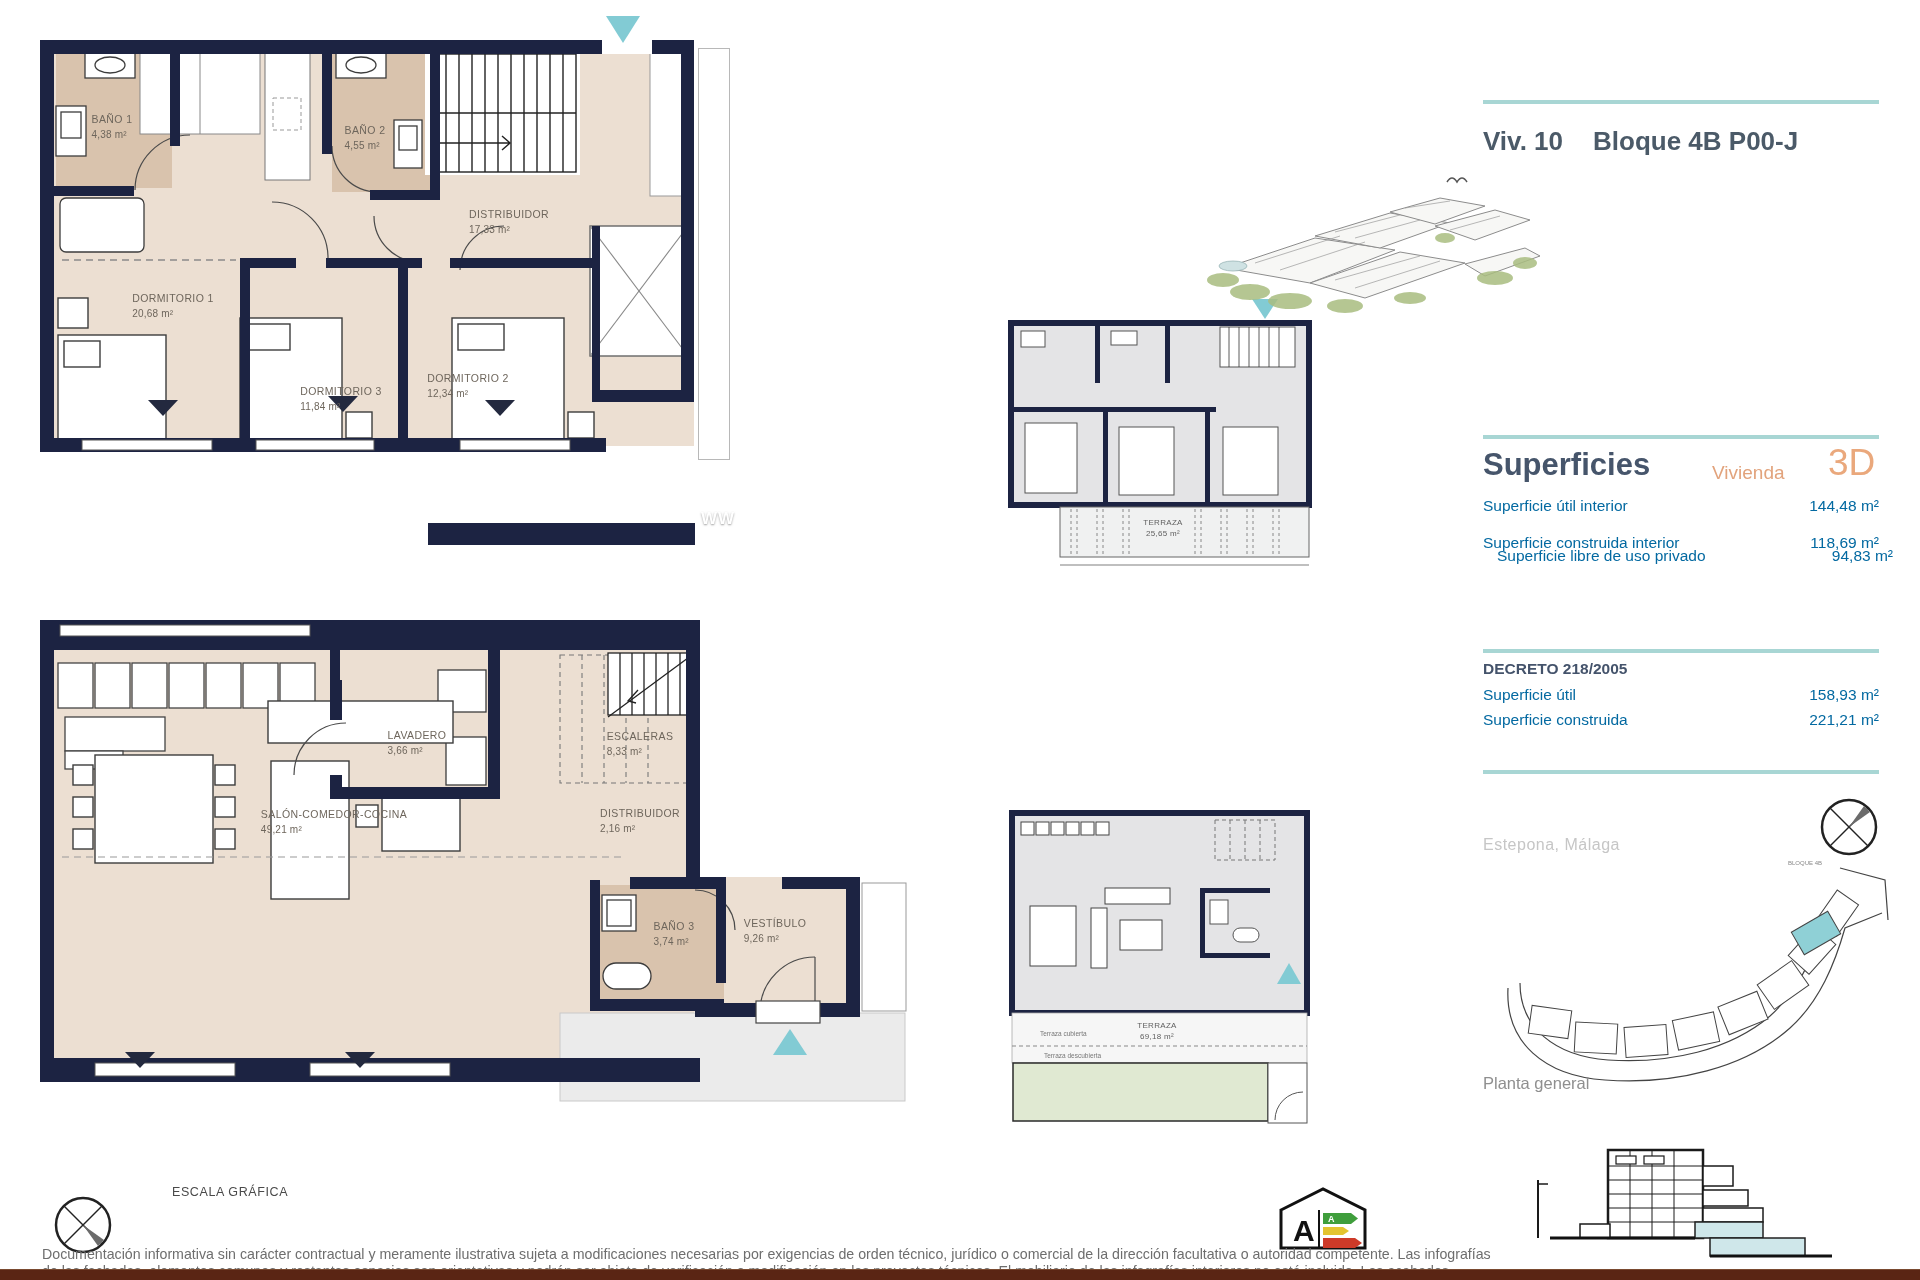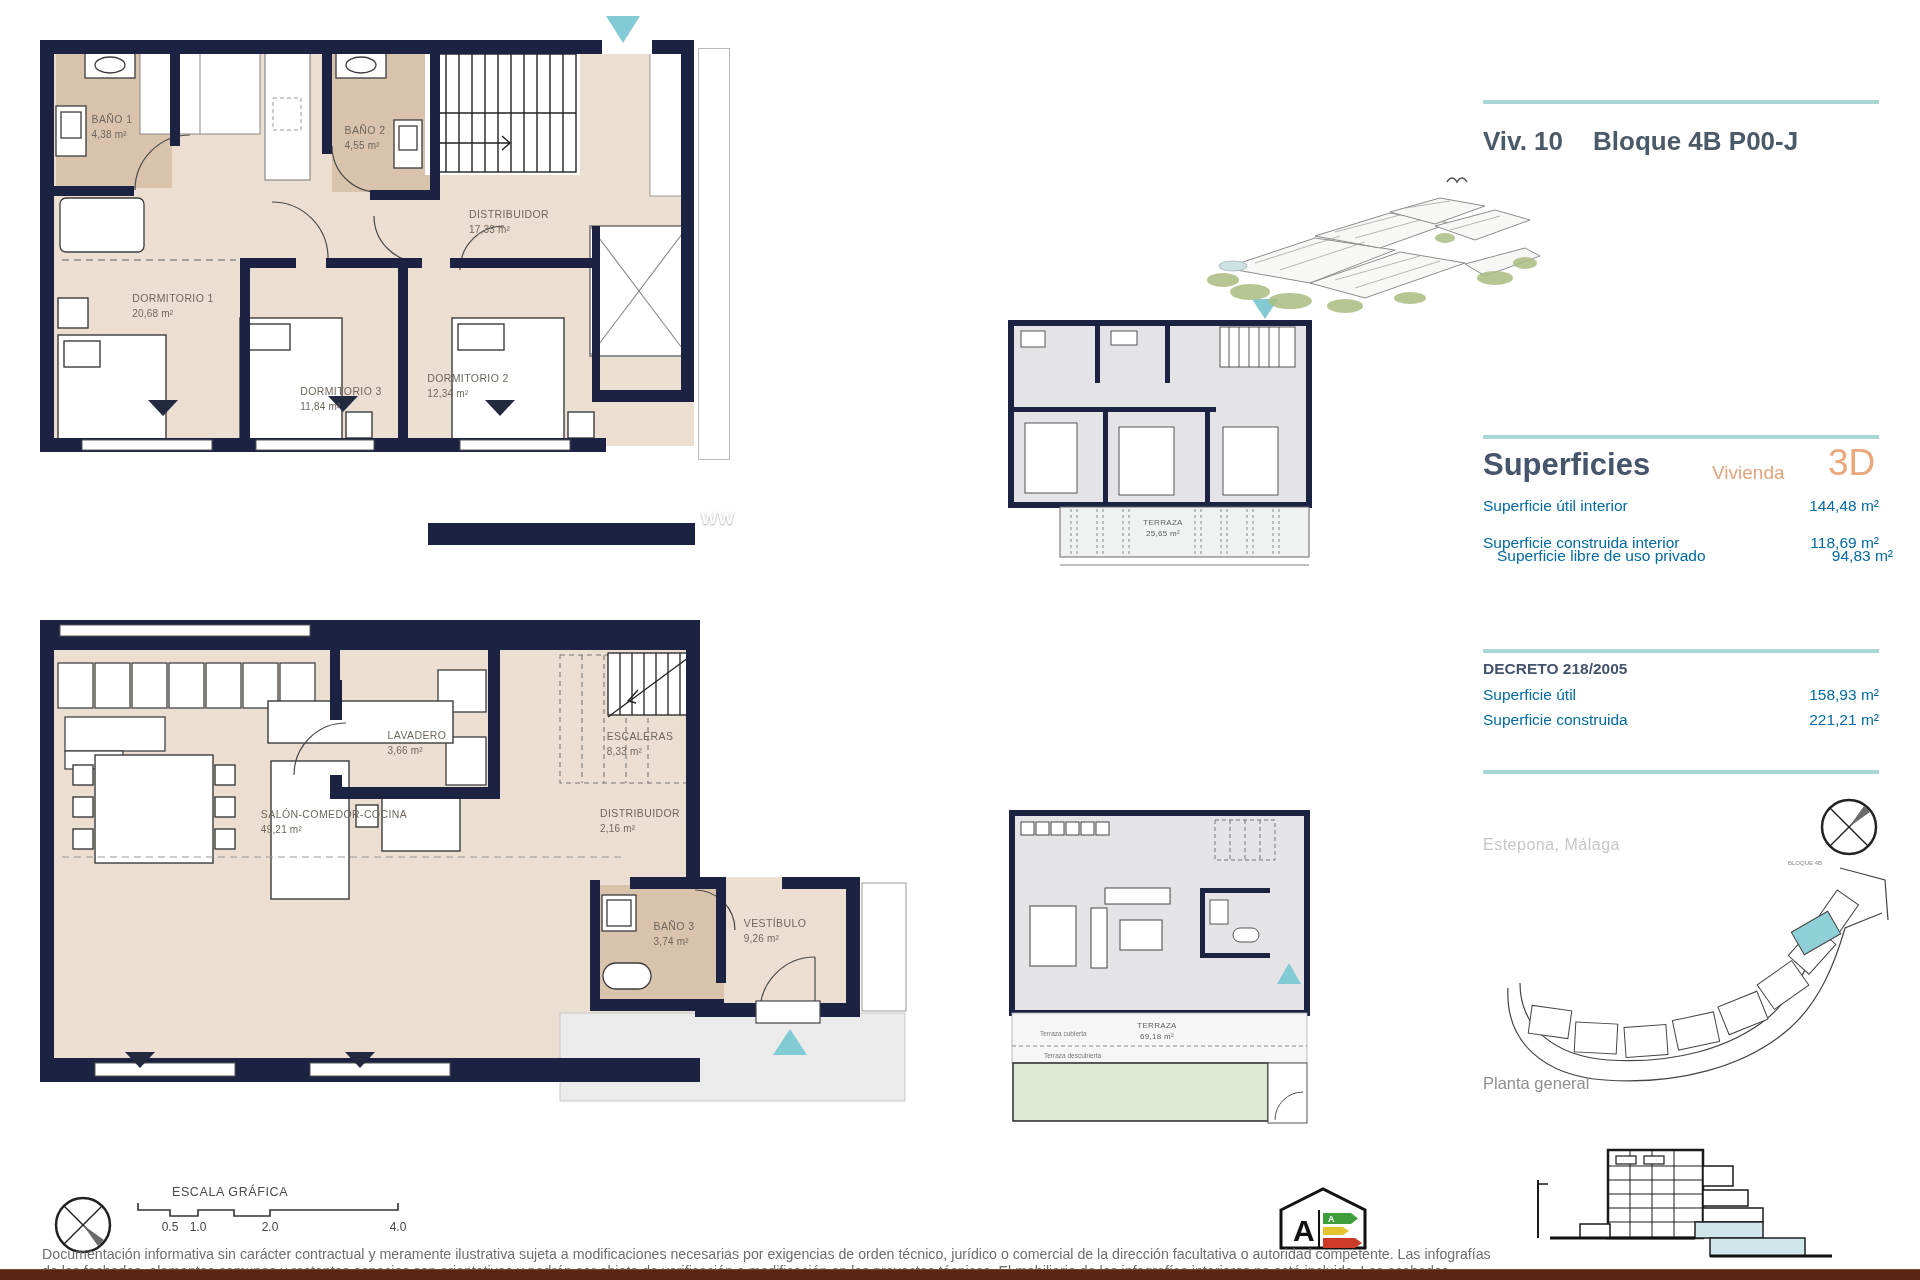--- a/index.html
+++ b/index.html
@@ -565,27 +565,18 @@
 
   <div class="abs" style="left:52px;top:1194px;width:62px;height:62px;">
     <svg width="62" height="62" viewBox="0 0 62 62">
       <circle cx="31" cy="31" r="27" fill="none" stroke="#222" stroke-width="2.5"></circle>
       <line x1="12" y1="12" x2="50" y2="50" stroke="#222" stroke-width="1.5"></line>
       <line x1="50" y1="12" x2="12" y2="50" stroke="#222" stroke-width="1.5"></line>
       <polygon points="31,31 46,52 52,46" fill="#6b6b6b"></polygon>
     </svg>
   </div>
   <div id="escala-title">ESCALA GRÁFICA</div>
-  <div class="abs" style="left:136px;top:1200px;width:280px;height:36px;">
-    <svg width="280" height="36" viewBox="0 0 280 36">
-      <path d="M2,3 V10 H34 V16 H62 V10 H98 V16 H134 V10 H262 V3" fill="none" stroke="#333" stroke-width="1.6"></path>
-      <text x="34" y="31" font-size="12" fill="#444" text-anchor="middle" font-family="Liberation Sans, sans-serif">0.5</text>
-      <text x="62" y="31" font-size="12" fill="#444" text-anchor="middle" font-family="Liberation Sans, sans-serif">1.0</text>
-      <text x="134" y="31" font-size="12" fill="#444" text-anchor="middle" font-family="Liberation Sans, sans-serif">2.0</text>
-      <text x="262" y="31" font-size="12" fill="#444" text-anchor="middle" font-family="Liberation Sans, sans-serif">4.0</text>
-    </svg>
-  </div>
 
   <div id="disclaimer1">Documentación informativa sin carácter contractual y meramente ilustrativa sujeta a modificaciones necesarias por exigencias de orden técnico, jurídico o comercial de la dirección facultativa o autoridad competente. Las infografías</div>
   <div id="disclaimer2">de las fachadas, elementos comunes y restantes espacios son orientativas y podrán ser objeto de verificación o modificación en los proyectos técnicos. El mobiliario de las infografías interiores no está incluido. Los acabados</div>
   <div id="footer-bar"></div>
 
 </div>
 
 </body></html>

